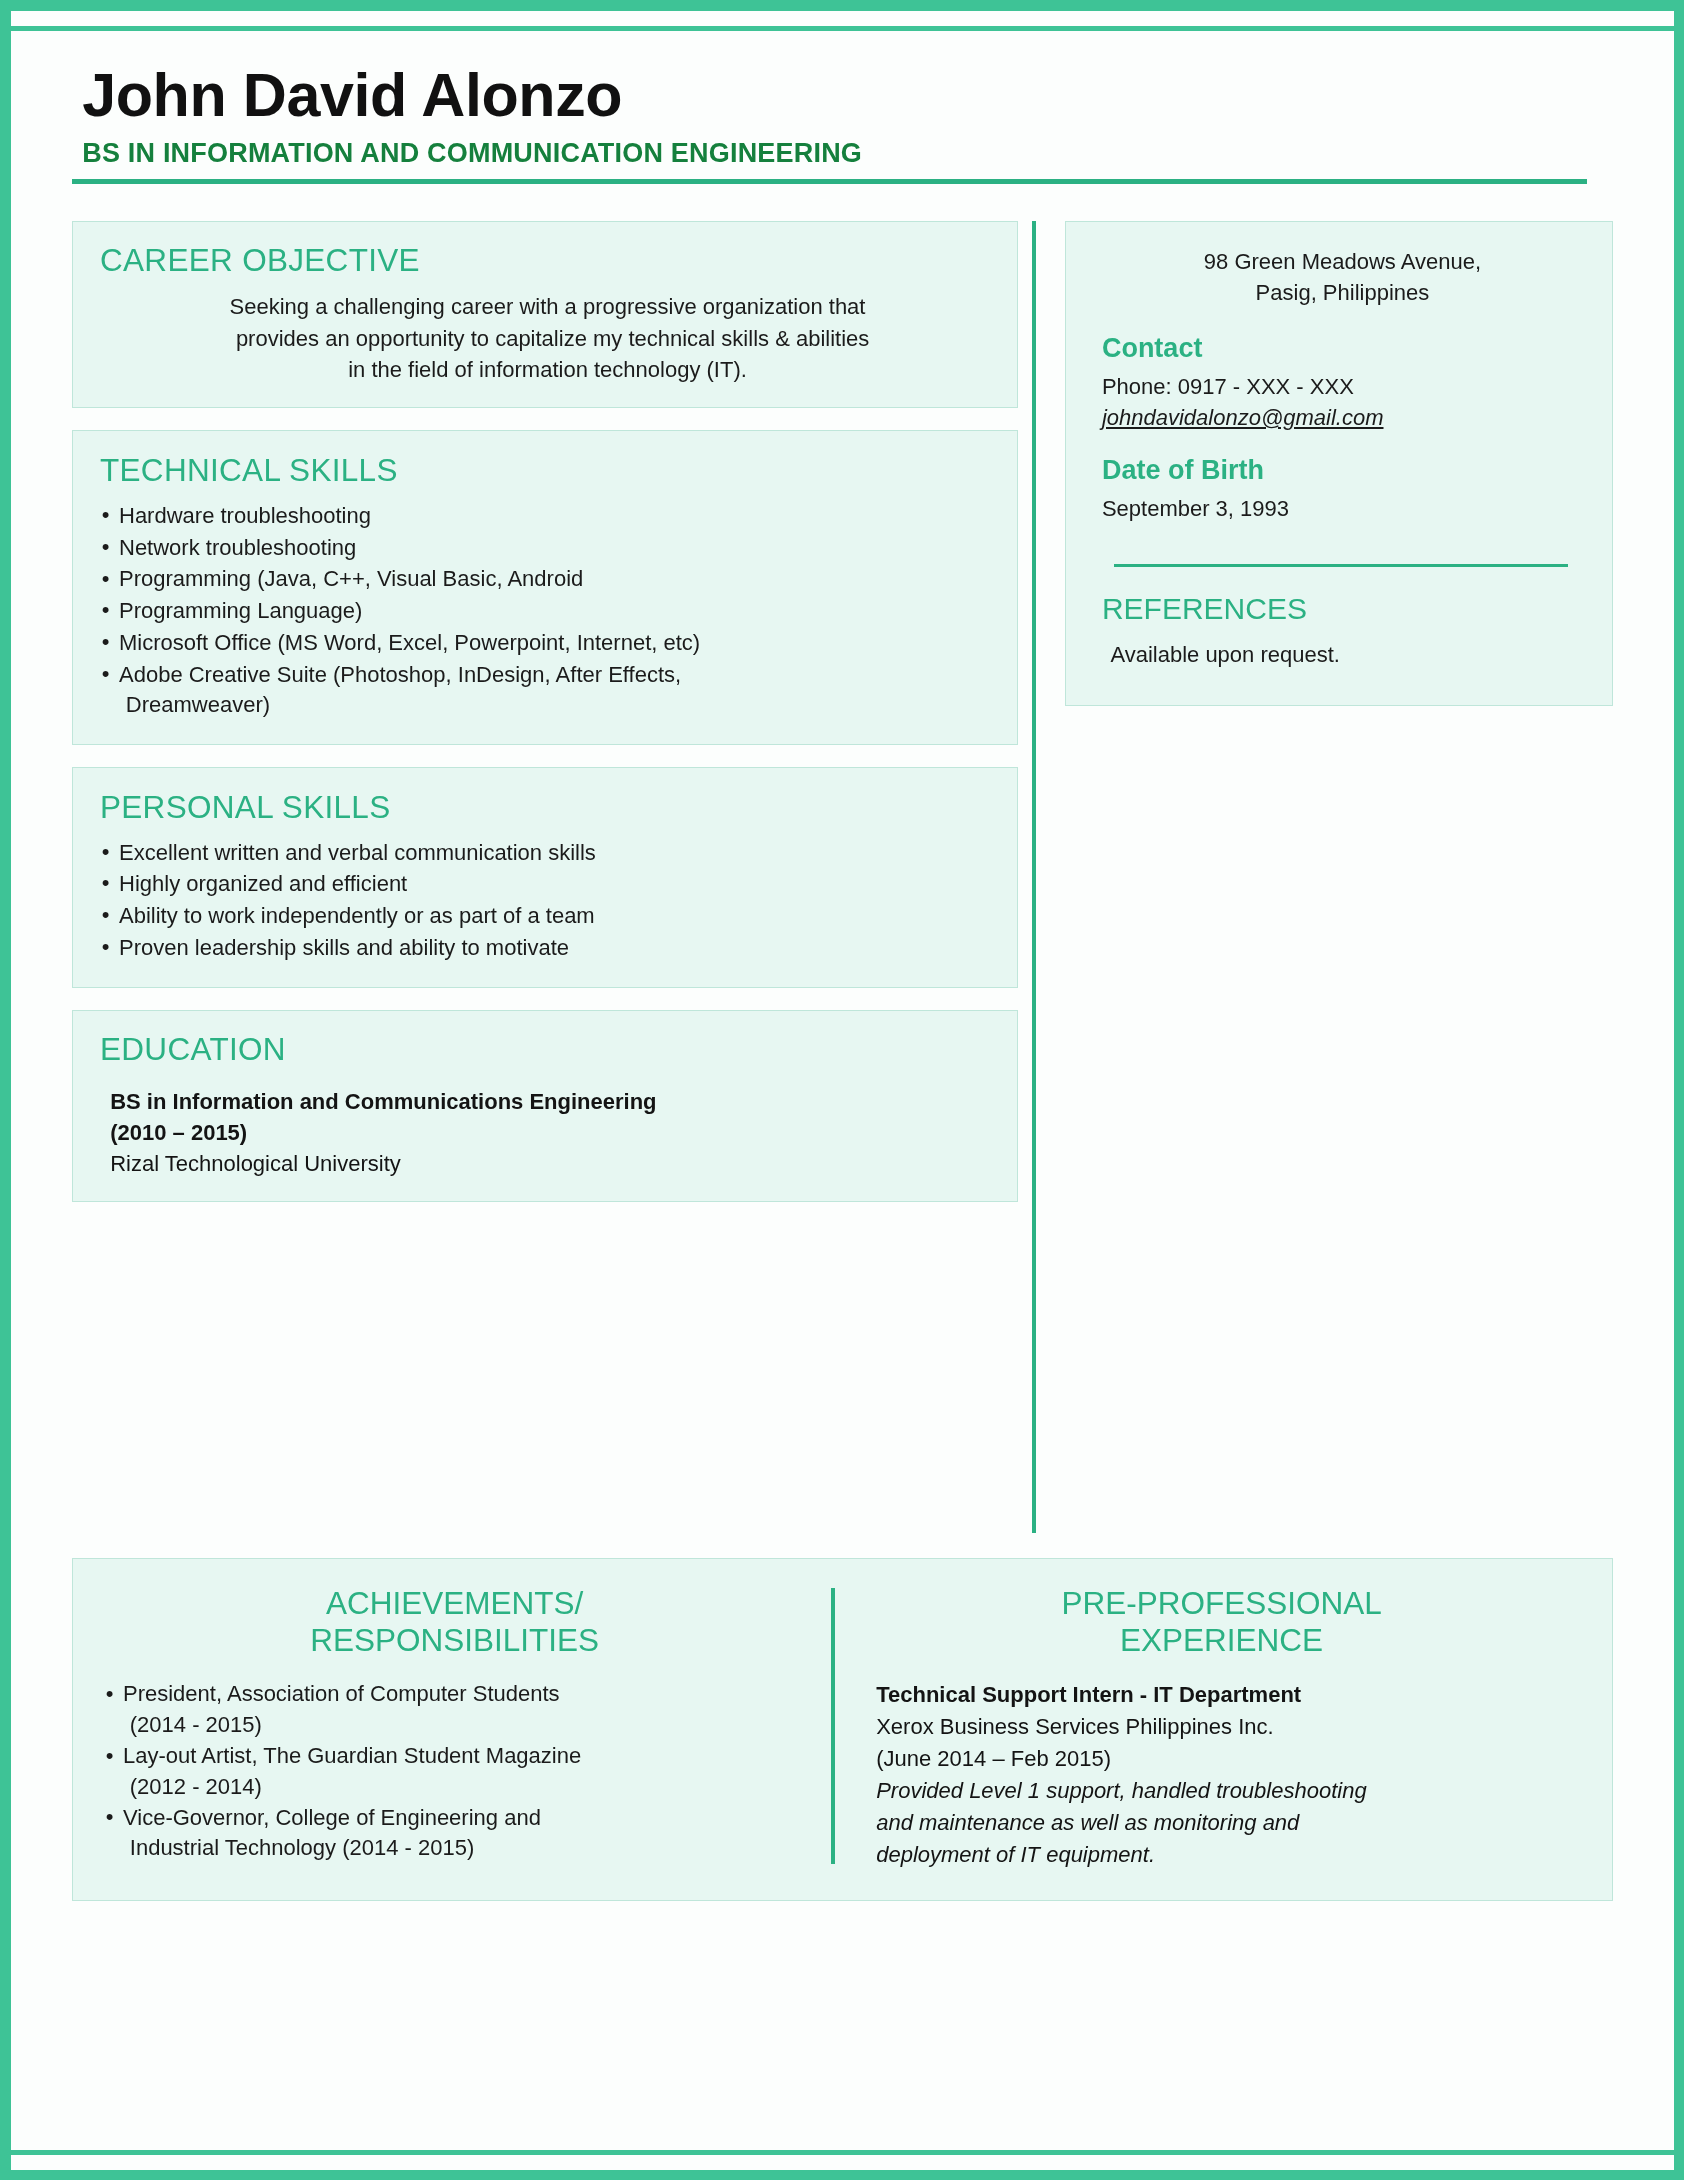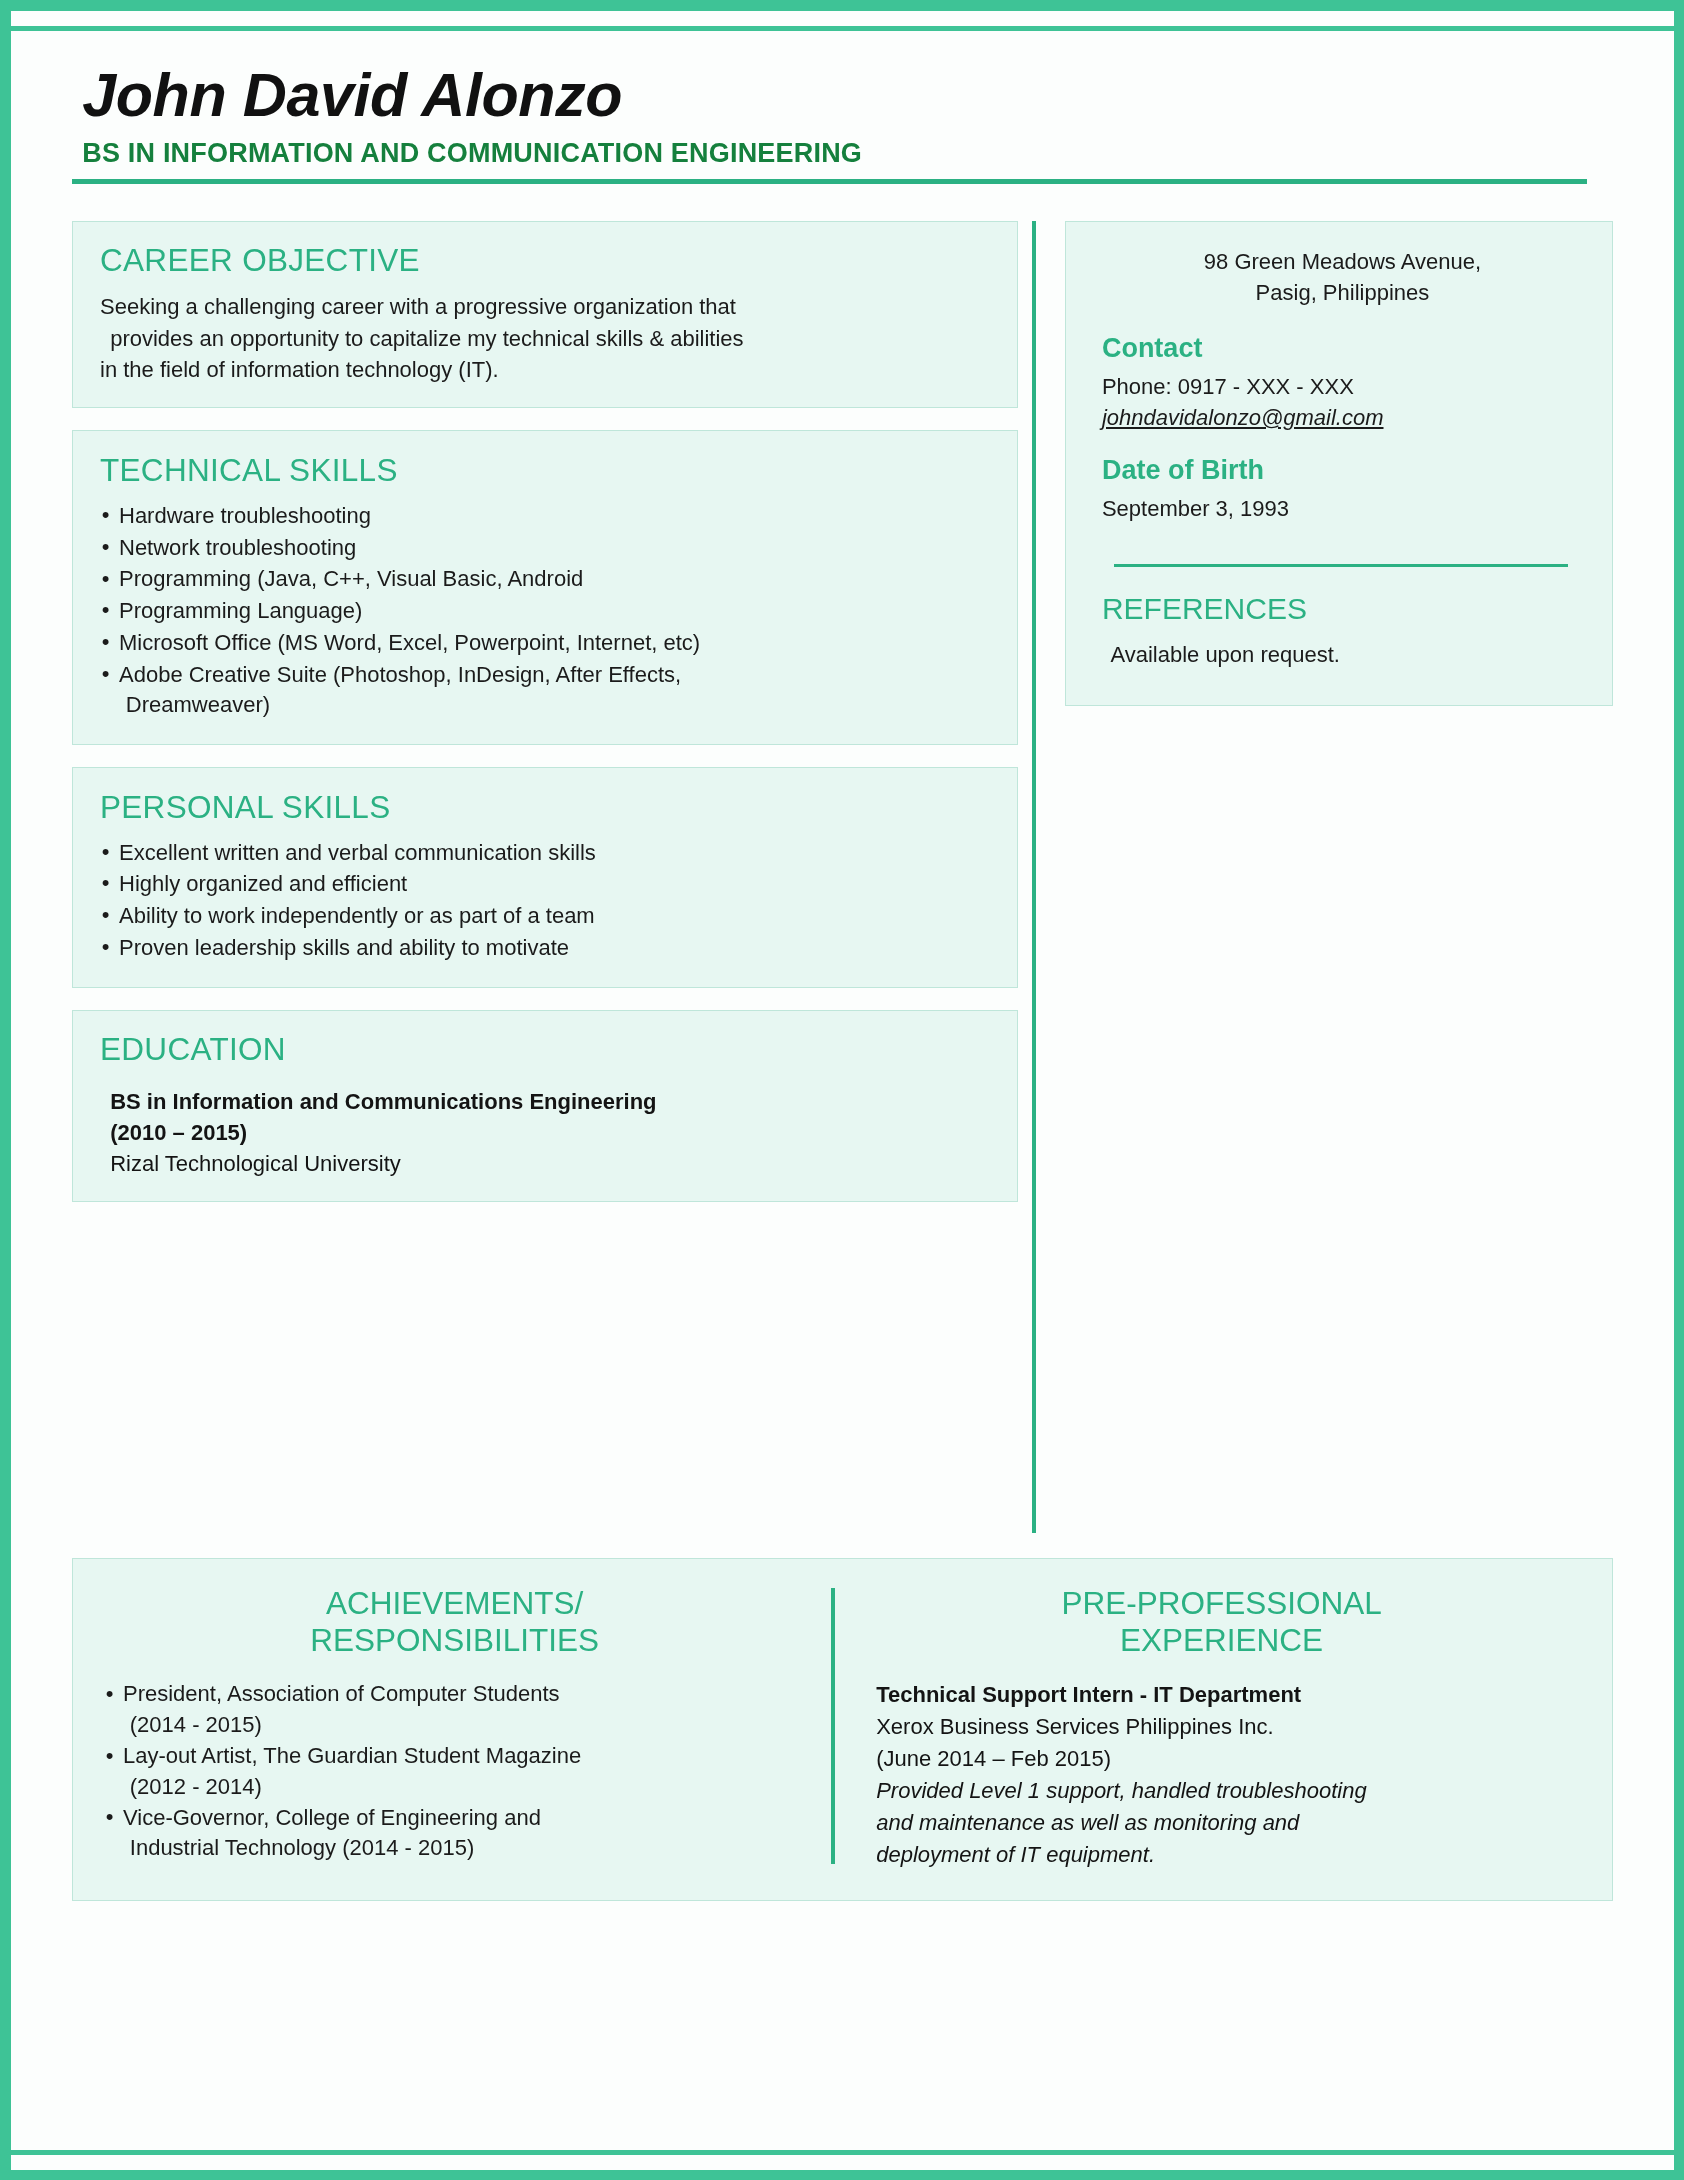--- a/index.html
+++ b/index.html
@@ -57,21 +57,20 @@
   .header {
     padding-top: 19px;
   }
   .name {
     font-size: 61px;
     font-weight: bold;
     color: #111111;
     letter-spacing: -0.4px;
     line-height: 1.0;
     margin: 0 0 12px 10.2px;
-    font-style: italic;
   }
   .subtitle {
     font-size: 27px;
     font-weight: bold;
     color: #15803d;
     letter-spacing: 0.2px;
     margin: 0 0 10.2px 10.2px;
   }
   .header-rule {
     height: 4.3px;
@@ -113,20 +112,21 @@
     font-weight: normal;
     color: #2bb183;
     margin: 1.7px 0 12px 0;
     letter-spacing: 0.3px;
   }
   .para {
     font-size: 22px;
     color: #1b1b1b;
     line-height: 1.42;
     margin: 0;
+    text-align: center;
   }
   .para .ind {
     display: block;
   }
   ul.bullets {
     list-style: none;
     margin: 5.1px 0 0 0;
     padding: 0;
   }
   ul.bullets li {

